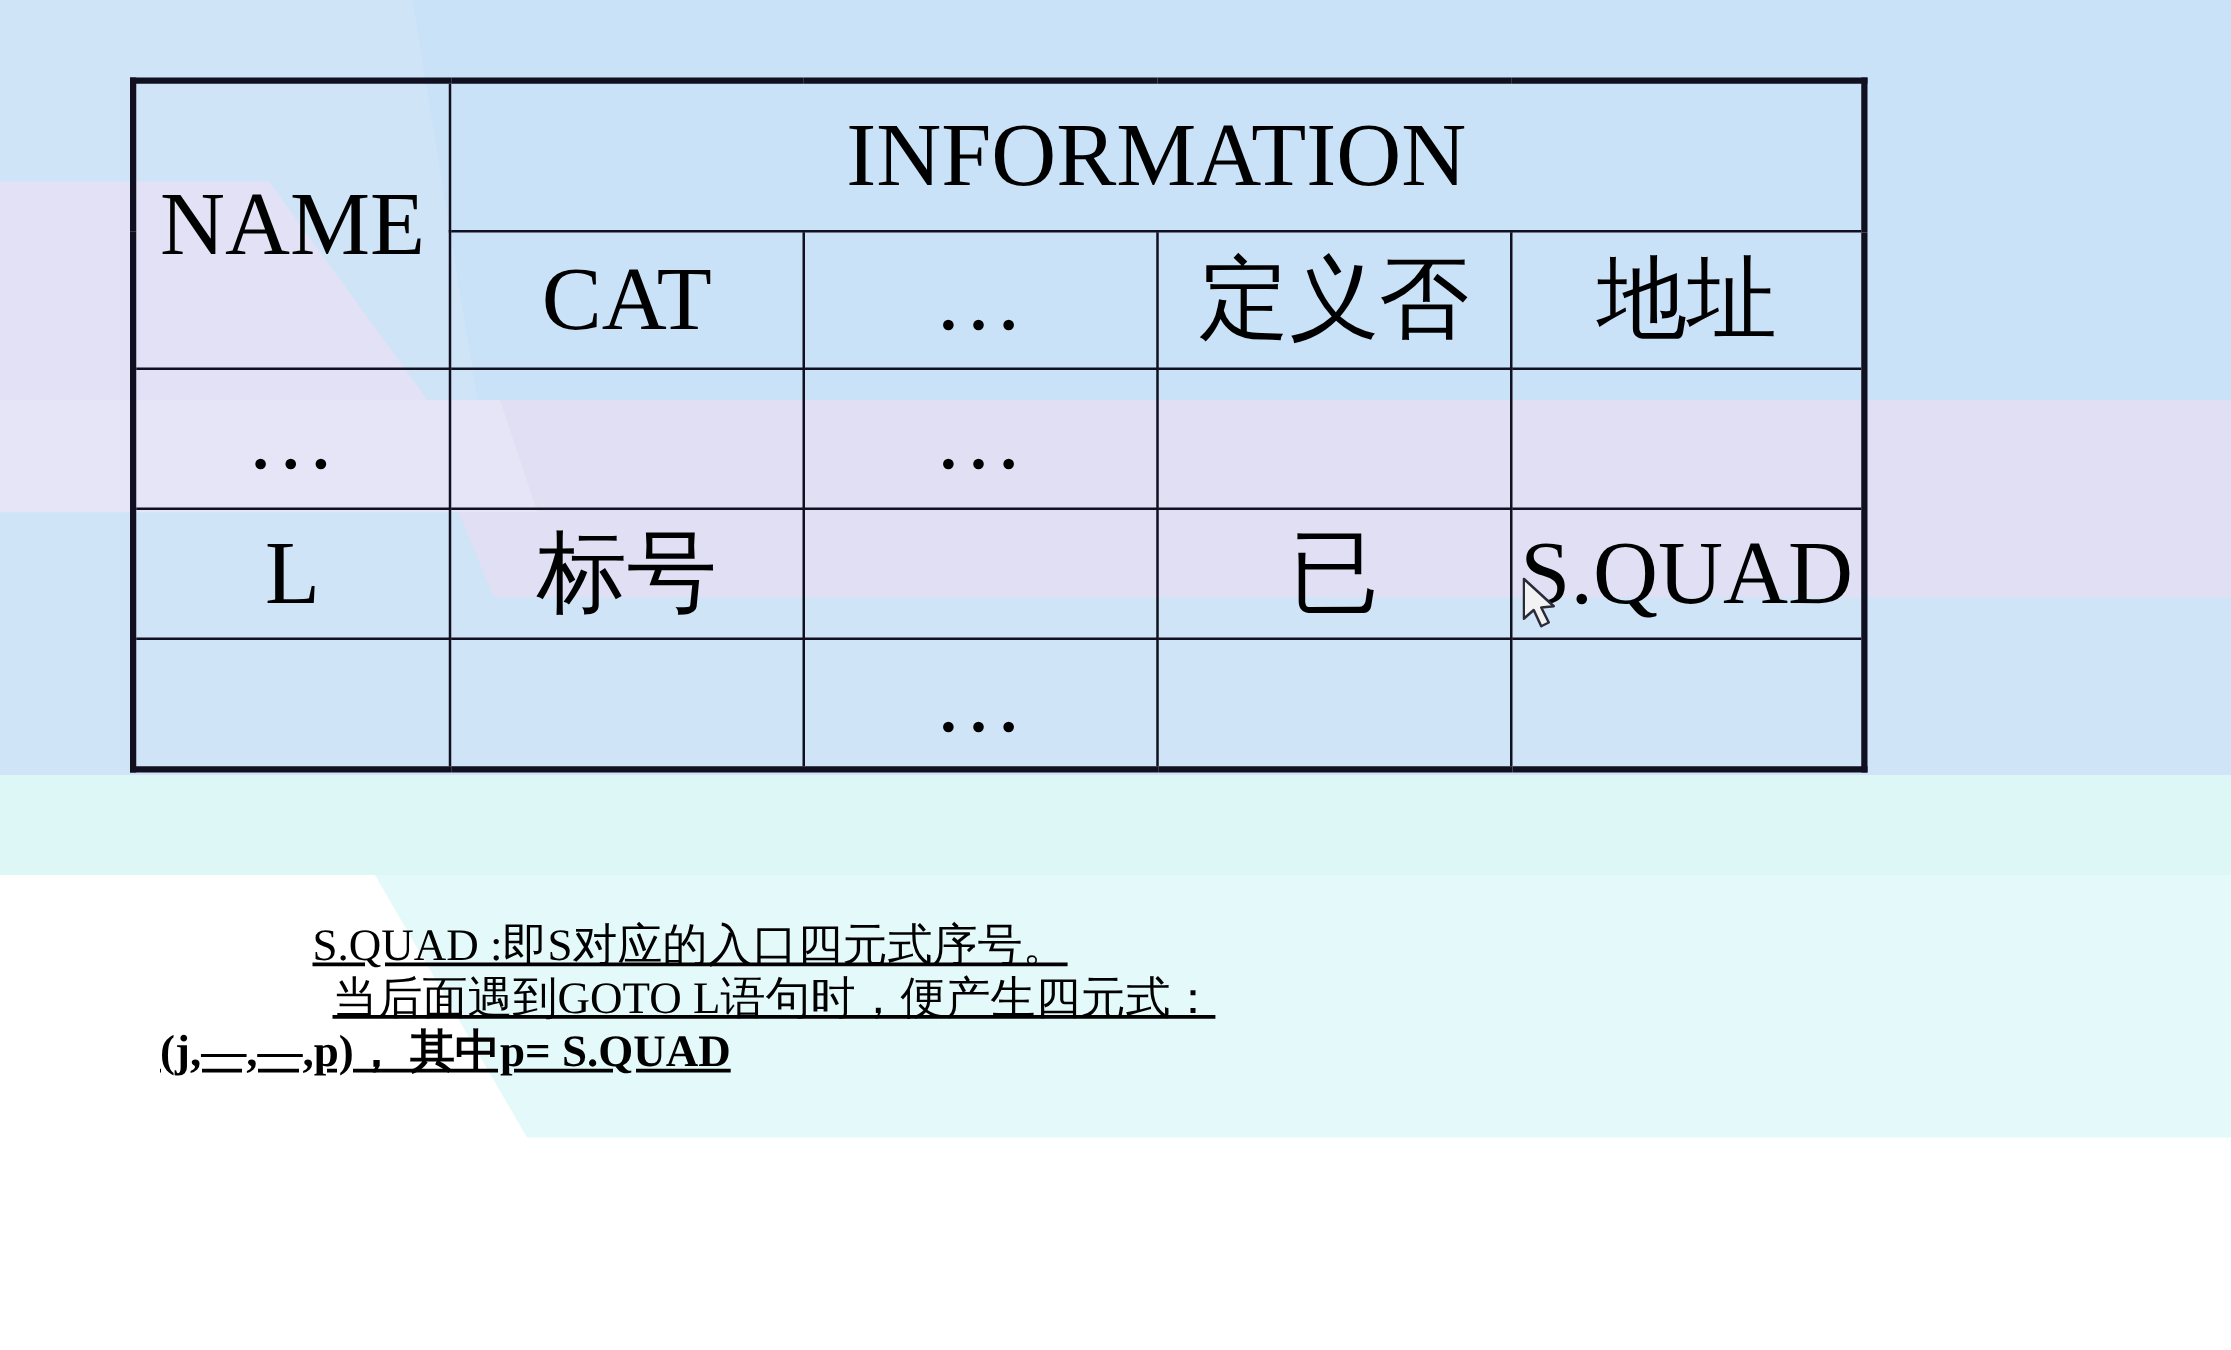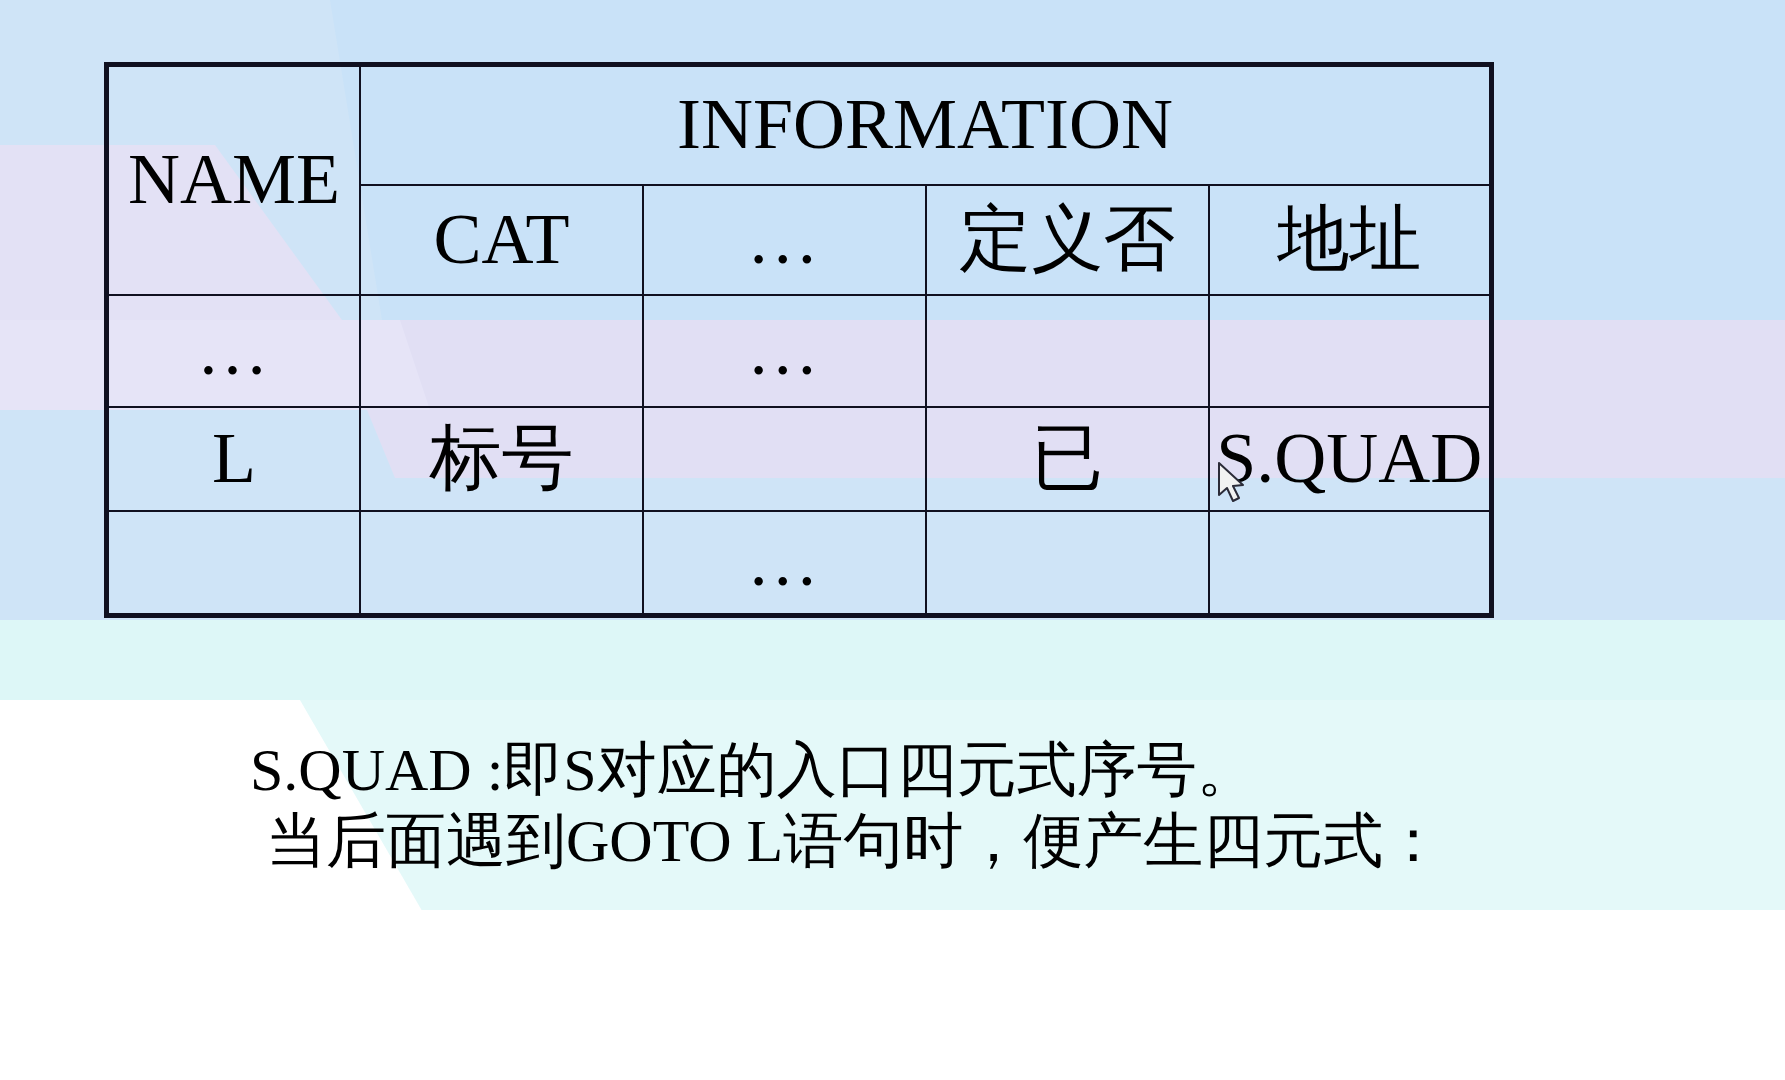--- a/index.html
+++ b/index.html
@@ -116,23 +116,24 @@
   
   #notes {
     position: absolute;
     left: 0;
     top: 735px;
     width: 1785px;
     color: #000000;
     font-family: "Liberation Serif", "DejaVu Serif", serif;
   }
   .note-line {
-    font-size: 60px;
+    font-size: 36px;
     line-height: 1.18;
     white-space: nowrap;
+    text-decoration: underline;
   }
   .note-1 { padding-left: 250px; }
   .note-2 { padding-left: 250px; margin-left: 16px; }
   .note-3 { padding-left: 128px; font-weight: 600; }
 
   
   #cursor {
     position: absolute;
     left: 1218px;
     top: 462px;
@@ -194,19 +195,20 @@
           <td class="outer-b"></td>
           <td class="outer-b outer-r"></td>
         </tr>
       </tbody>
     </table>
   </div>
 
   <div id="notes">
     <div class="note-line note-1">S.QUAD :即S对应的入口四元式序号。</div>
     <div class="note-line note-2">当后面遇到GOTO L语句时，便产生四元式：</div>
+    <div class="note-line note-3">(j,—,—,p)， 其中p= S.QUAD</div>
   </div>
 
   <svg id="cursor" viewBox="0 0 30 44">
     <polygon points="1,1 1,33 9,26 15,39 21,36 15,24 25,23" fill="#f2f2f2" stroke="#2b2b38" stroke-width="2" stroke-linejoin="round"></polygon>
   </svg>
 
 </div>
 
 </body></html>

